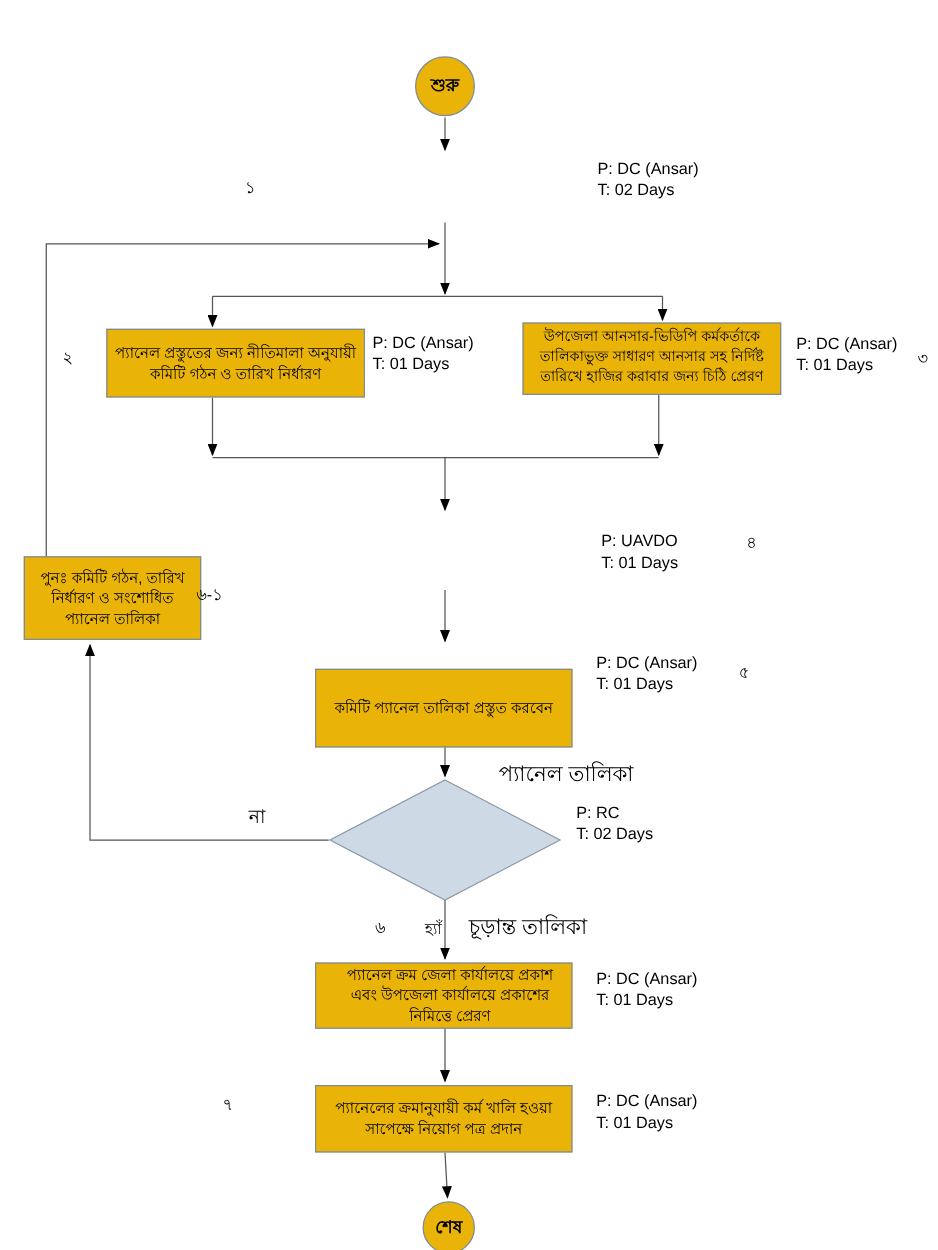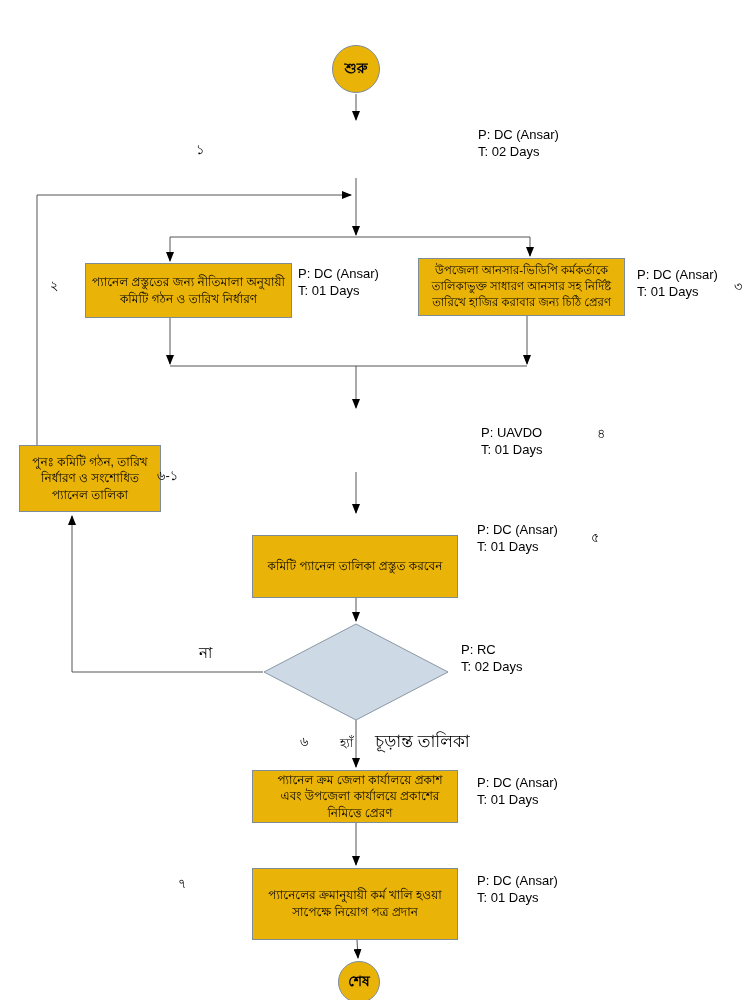--- a/index.html
+++ b/index.html
@@ -100,37 +100,38 @@
   <div class="node" style="left:19px;top:445px;width:142px;height:67px;">পুনঃ  কমিটি গঠন, তারিখ নির্ধারণ ও সংশোধিত প্যানেল তালিকা</div>
   <div class="stepnum" style="left:157px;top:466px;">৬-১</div>
 
   <div class="node" style="left:252px;top:515px;width:206px;height:63px;margin-top:20px;">কমিটি প্যানেল তালিকা প্রস্তুত করবেন</div>
   <div class="stepnum" style="left:591px;top:528px;">৫</div>
   <div class="note" style="left:477px;top:521px;">
     <div>P: DC (Ansar)</div>
     <div>T: 01 Days</div>
   </div>
 
+  <div class="flow-label" style="left:399px;top:606px;">প্যানেল তালিকা</div>
 
   <div class="note" style="left:461px;top:641px;">
     <div>P: RC</div>
     <div>T: 02 Days</div>
   </div>
   <div class="no-label" style="left:199px;top:641px;">না</div>
   <div class="stepnum" style="left:300px;top:732px;">৬</div>
   <div class="small-label" style="left:340px;top:734px;">হ্যাঁ</div>
   <div class="flow-label" style="left:375px;top:728px;">চূড়ান্ত তালিকা</div>
 
   <div class="node" style="left:252px;top:770px;width:206px;height:53px;padding-left:16px;">প্যানেল ক্রম জেলা কার্যালয়ে প্রকাশ এবং উপজেলা কার্যালয়ে প্রকাশের নিমিত্তে প্রেরণ</div>
   <div class="note" style="left:477px;top:774px;">
     <div>P: DC (Ansar)</div>
     <div>T: 01 Days</div>
   </div>
 
-  <div class="node" style="left:252px;top:868px;width:206px;height:72px;">প্যানেলের ক্রমানুযায়ী কর্ম খালি হওয়া সাপেক্ষে নিয়োগ পত্র প্রদান</div>
+  <div class="node" style="left:252px;top:868px;width:206px;height:54px;">প্যানেলের ক্রমানুযায়ী কর্ম খালি হওয়া সাপেক্ষে নিয়োগ পত্র প্রদান</div>
   <div class="stepnum" style="left:178px;top:874px;">৭</div>
   <div class="note" style="left:477px;top:872px;">
     <div>P: DC (Ansar)</div>
     <div>T: 01 Days</div>
   </div>
 
   <div class="node circle" style="left:338px;top:961px;width:42px;height:42px;">শেষ</div>
 
 </div>
 

